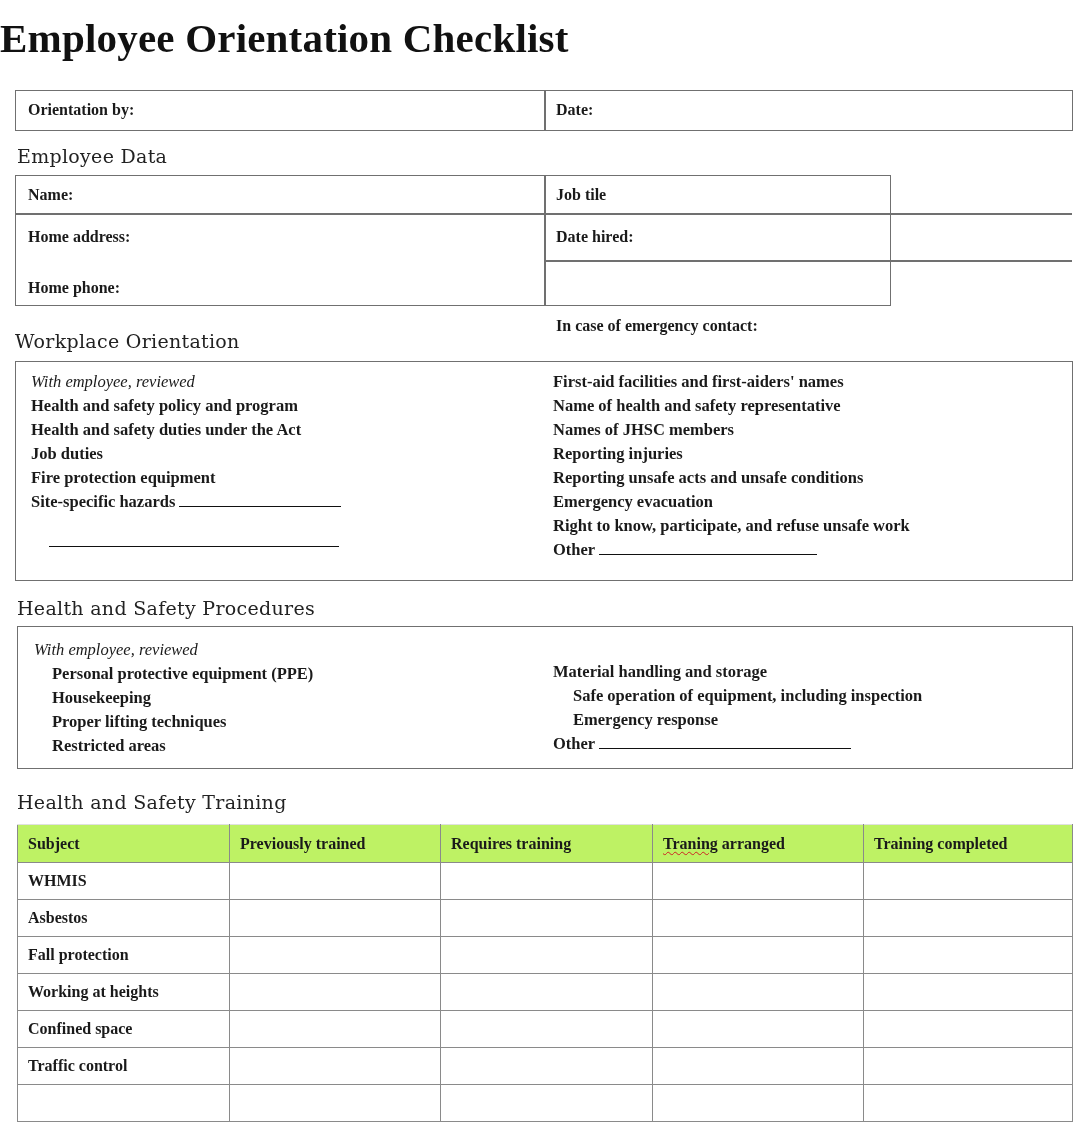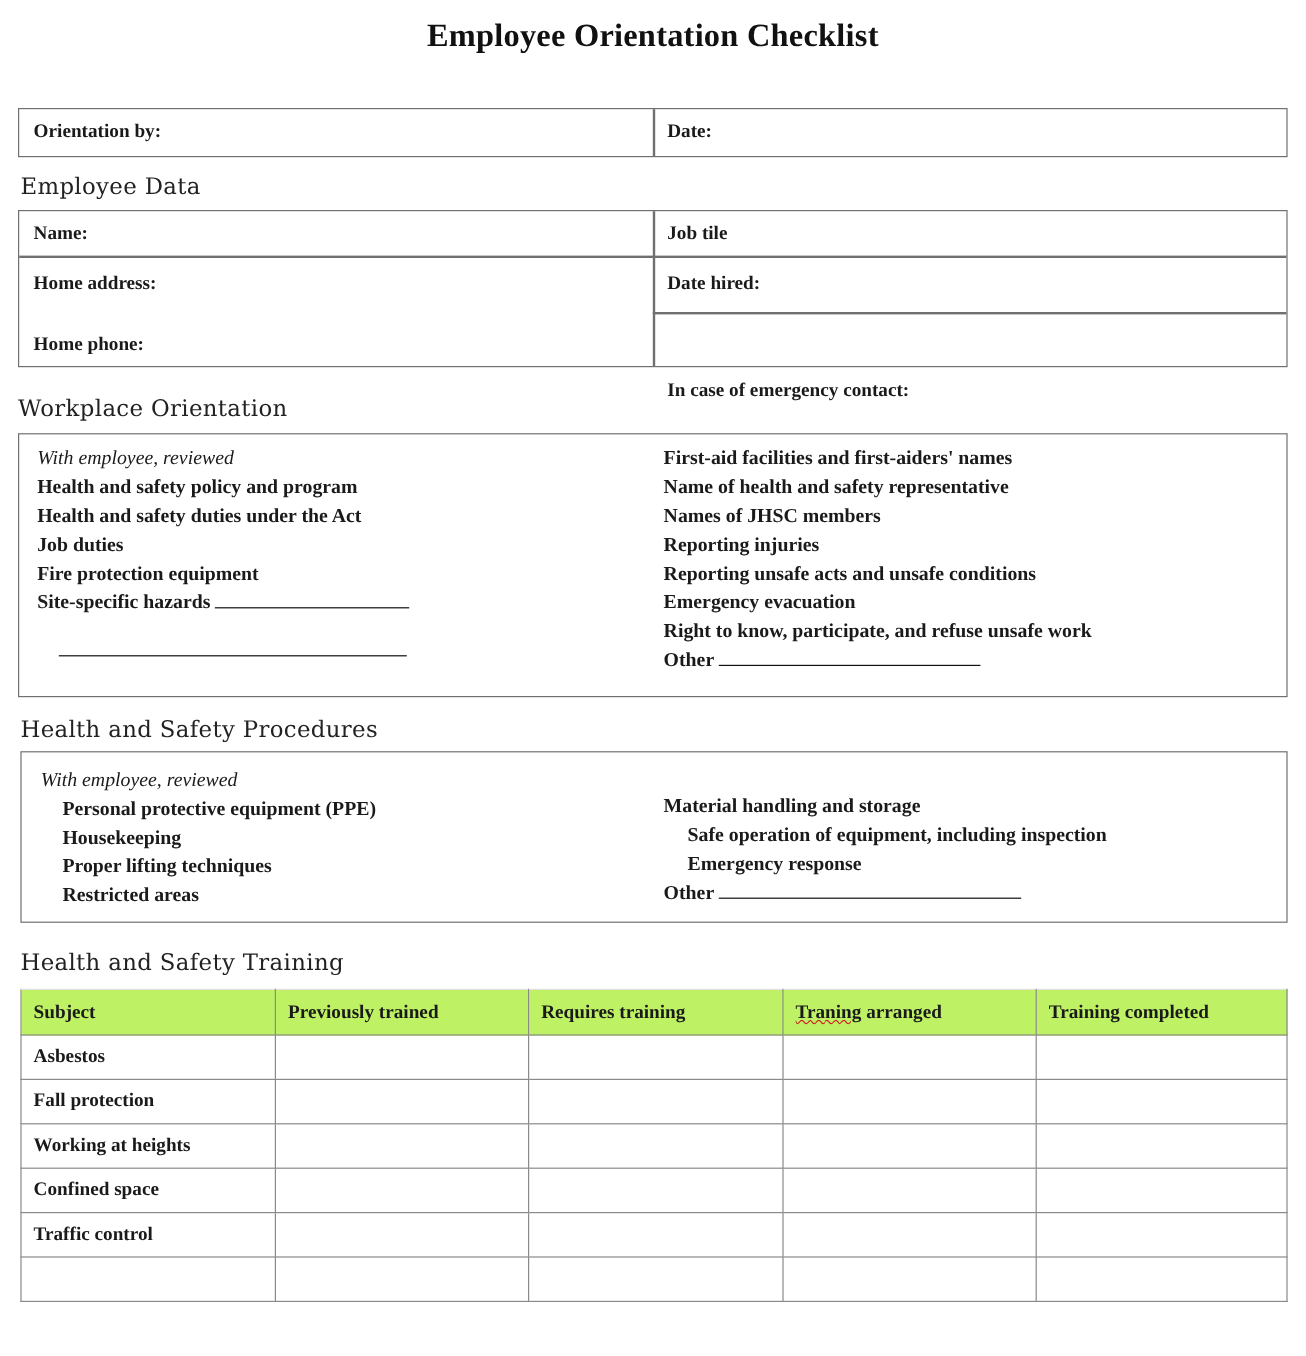--- a/index.html
+++ b/index.html
@@ -2,22 +2,22 @@
 <html><head>
 <meta charset="utf-8">
 <style>
   html, body { margin: 0; padding: 0; background: #ffffff; }
   body {
     width: 1088px; height: 1130px; overflow: hidden; position: relative;
     font-family: "DejaVu Serif", "Liberation Serif", serif;
     color: #111111;
   }
   .title {
-    position: absolute; left: 0; top: 14px; width: 1088px; text-align: center;
-    font-family: "Liberation Serif", serif; font-weight: bold; font-size: 27px;
+    position: absolute; left: 0; top: 14px; width: 1088px; 
+    font-family: "Liberation Serif", serif; font-weight: bold; font-size: 41px;
     letter-spacing: 0.2px;
   }
   .box {
     position: absolute; border: 1.5px solid #707070; box-sizing: border-box;
     background: #fff;
   }
   .cell {
     position: absolute; box-sizing: border-box;
     font-family: "Liberation Serif", serif; font-size: 16px; font-weight: bold;
     color: #1a1a1a;
@@ -56,21 +56,21 @@
   <div class="cell" style="left:12px; top:10px; width:500px;">
     <span>Orientation by:</span>
   </div>
   <div class="vline" style="left:528px; top:0; height:39px;"></div>
   <div class="cell" style="left:540px; top:10px; width:500px;">
     <span>Date:</span>
   </div>
 </div>
 
 <div class="section-heading" style="left:17px; top:145px;">Employee Data</div>
-<div class="box" style="left:15px; top:175px; width:1058px; height:131px;">
+<div class="box" style="left:15px; top:175px; width:876px; height:131px;">
   <div class="vline" style="left:528px; top:0; height:129px;"></div>
   <div class="hline" style="left:0; top:37px; width:1056px;"></div>
   <div class="hline" style="left:528px; top:84px; width:528px;"></div>
 
   <div class="cell" style="left:12px; top:10px;">
     <span>Name:</span>
   </div>
   <div class="cell" style="left:540px; top:10px;">
     <span>Job tile</span>
   </div>
@@ -150,20 +150,27 @@
     <tr>
       <th>Subject</th>
       <th>Previously trained</th>
       <th>Requires training</th>
       <th><span class="squiggle">Traning</span> arranged</th>
       <th>Training completed</th>
     </tr>
   </thead>
   <tbody>
     <tr>
+      <td>WHMIS</td>
+      <td></td>
+        <td></td>
+        <td></td>
+        <td></td>
+    </tr>
+    <tr>
       <td>Asbestos</td>
       <td></td>
         <td></td>
         <td></td>
         <td></td>
     </tr>
     <tr>
       <td>Fall protection</td>
       <td></td>
         <td></td>

